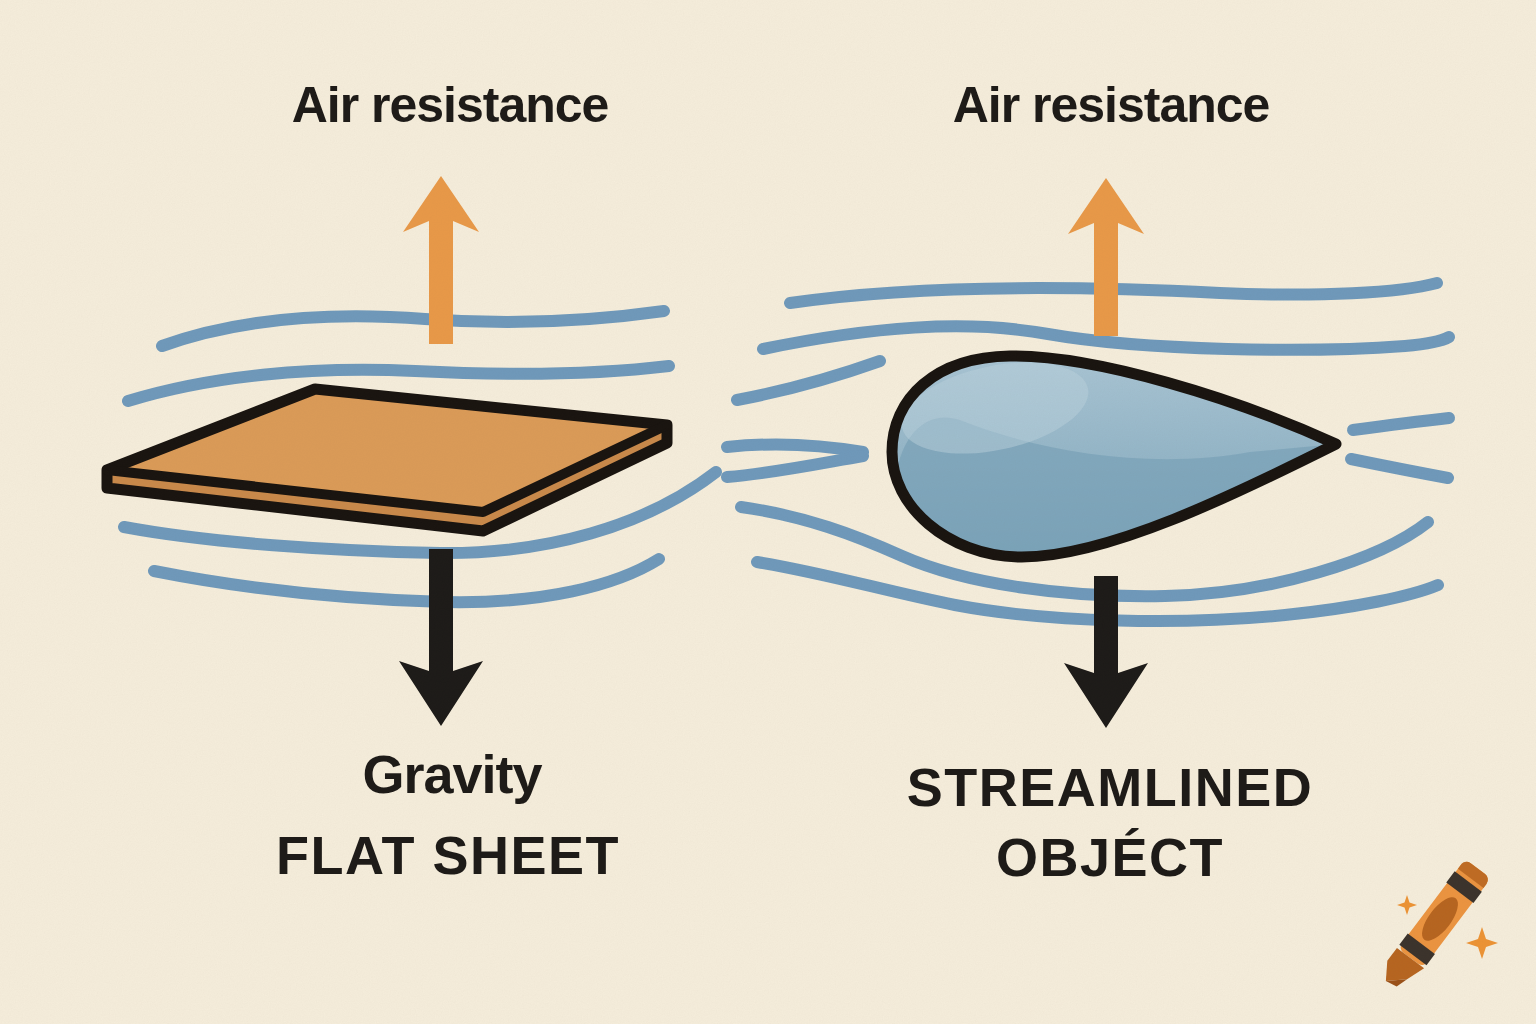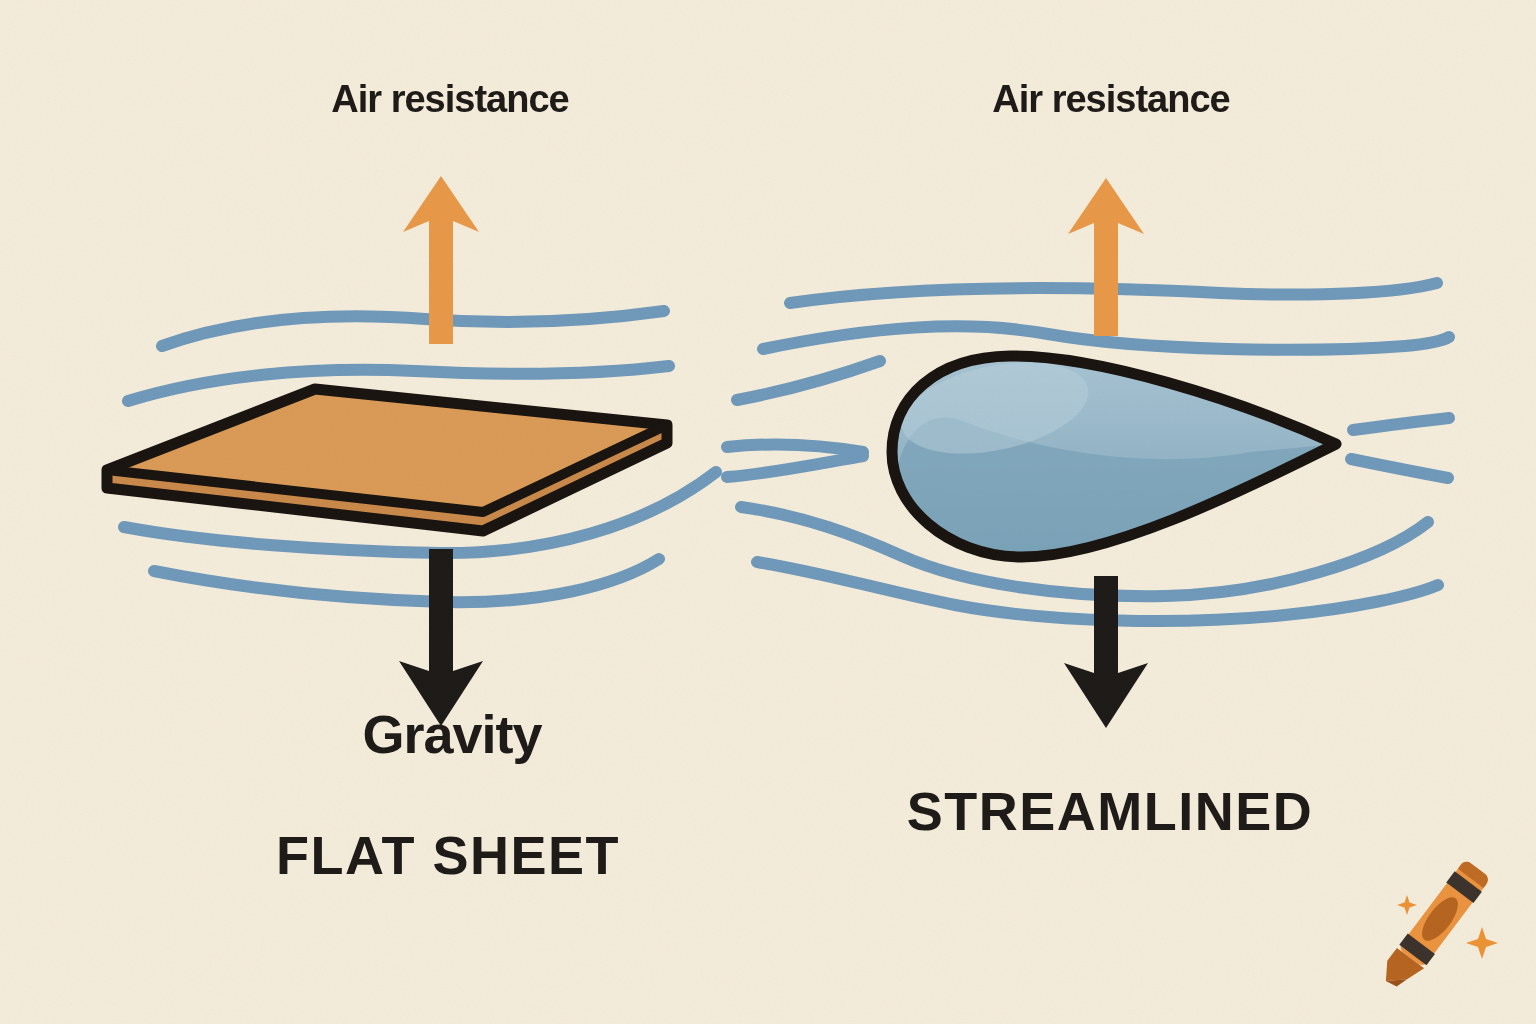--- a/index.html
+++ b/index.html
@@ -14,21 +14,21 @@
   }
   .art{position:absolute;left:0;top:0;}
   .label{
     position:absolute;
     transform:translateX(-50%);
     white-space:nowrap;
     line-height:1;
     color:var(--text,#1e1b18);
   }
   .force-label{
-    font-size:38px;
+    font-size:50px;
     font-weight:bold;
     letter-spacing:-1px;
   }
   .gravity-label{
     font-size:54px;
     font-weight:bold;
     letter-spacing:-1px;
   }
   .caption{
     font-size:54px;
@@ -117,21 +117,22 @@
       <path style="fill:var(--sparkle,#ef9434)" d="M1482,927 L1486,939 L1498,943 L1486,947 L1482,959 L1478,947 L1466,943 L1478,939 Z"></path>
     </g>
 
     <rect class_="grain" x="0" y="0" width="1536" height="1024" filter="url(#grainF)" opacity="0.07"></rect>
   </svg>
 
   <div class="label force-label" style="left:450px; top:80px;">Air resistance</div>
 
   <div class="label force-label" style="left:1111px; top:80px;">Air resistance</div>
 
-  <div class="label gravity-label" style="left:452px; top:707px;">Gravity</div>
+  <div class="label gravity-label" style="left:452px; top:747px;">Gravity</div>
 
   <div class="label caption" style="left:448px; top:828px;">FLAT SHEET</div>
 
-  <div class="label caption" style="left:1110px; top:776px;">
+  <div class="label caption" style="left:1110px; top:752px;">
     <span class="line">STREAMLINED</span>
+    <span class="line">OBJÉCT</span>
   </div>
 
 </div>
 
 </body></html>

